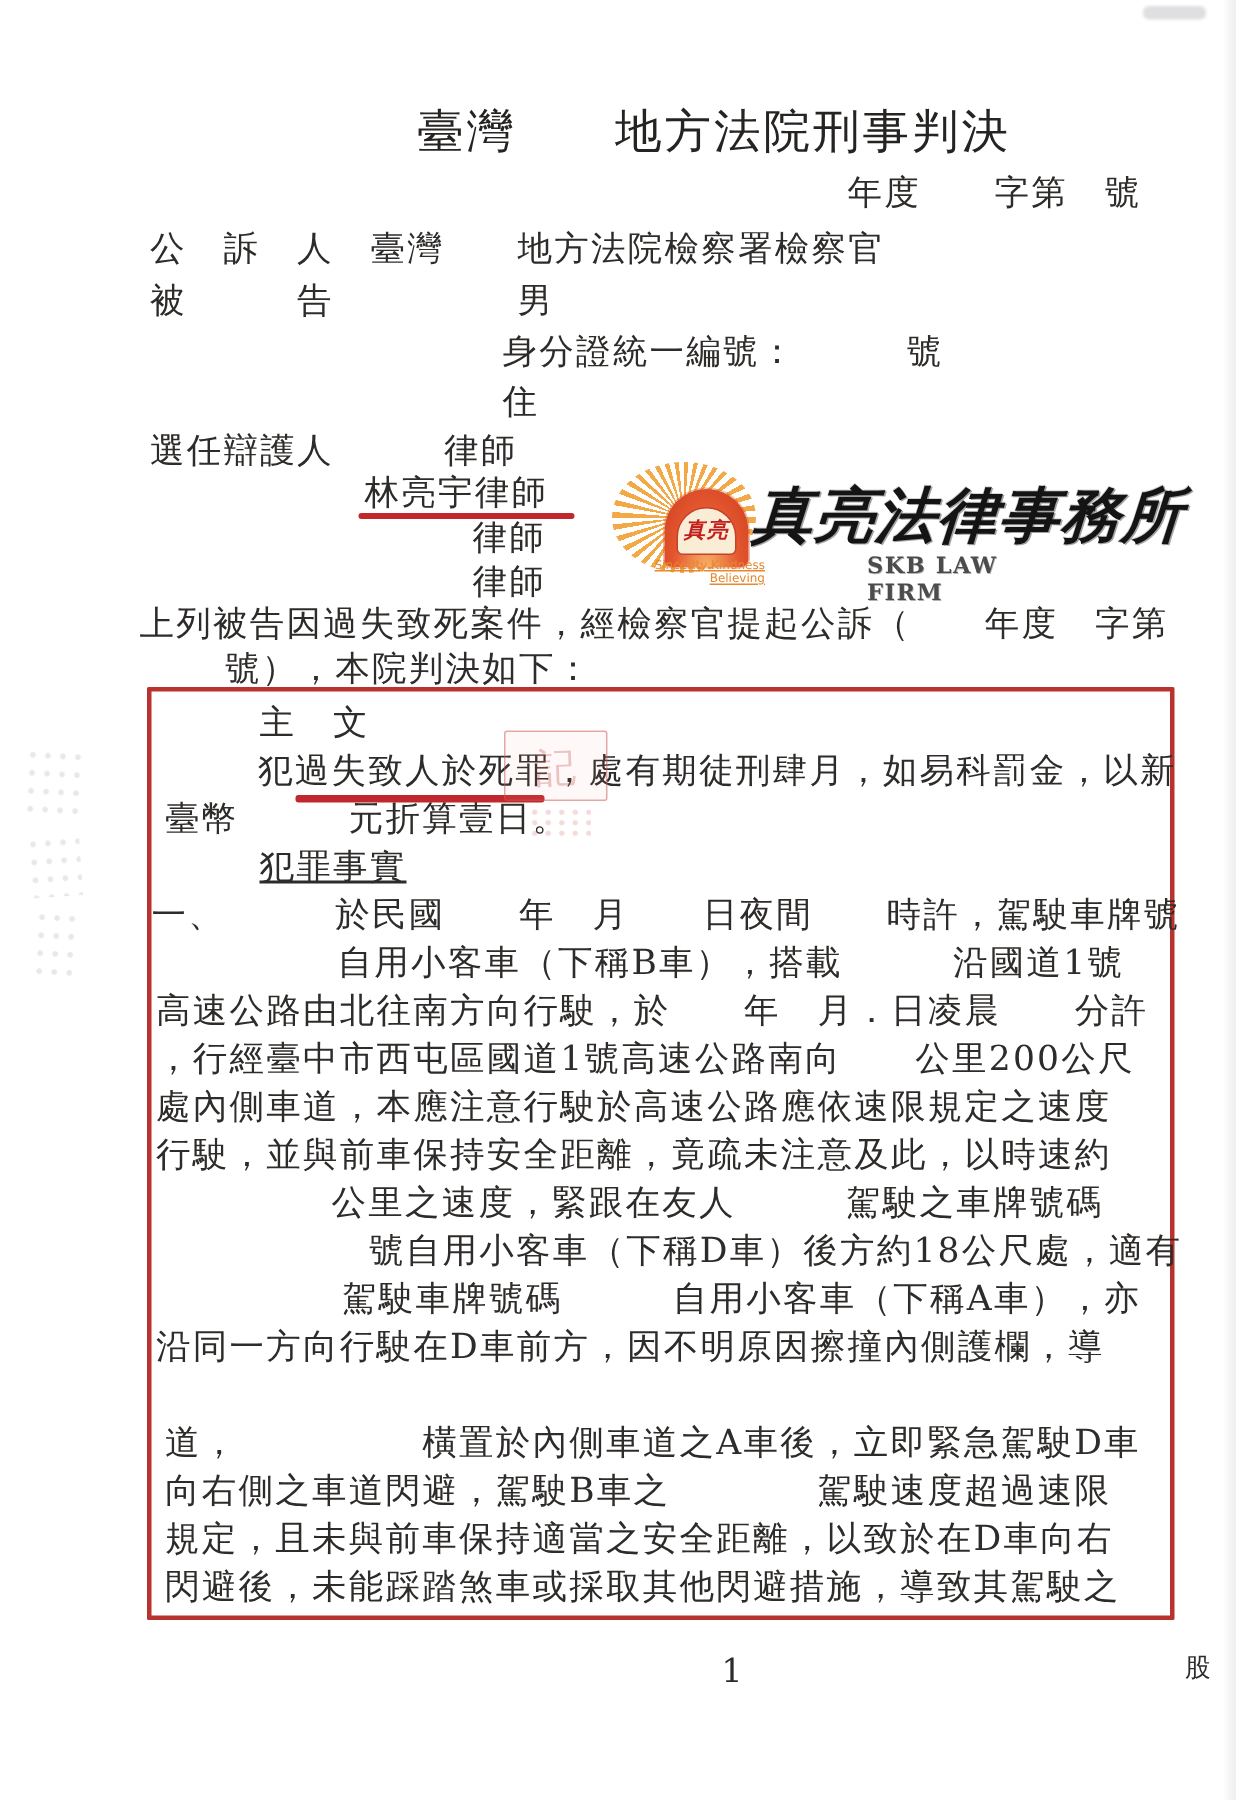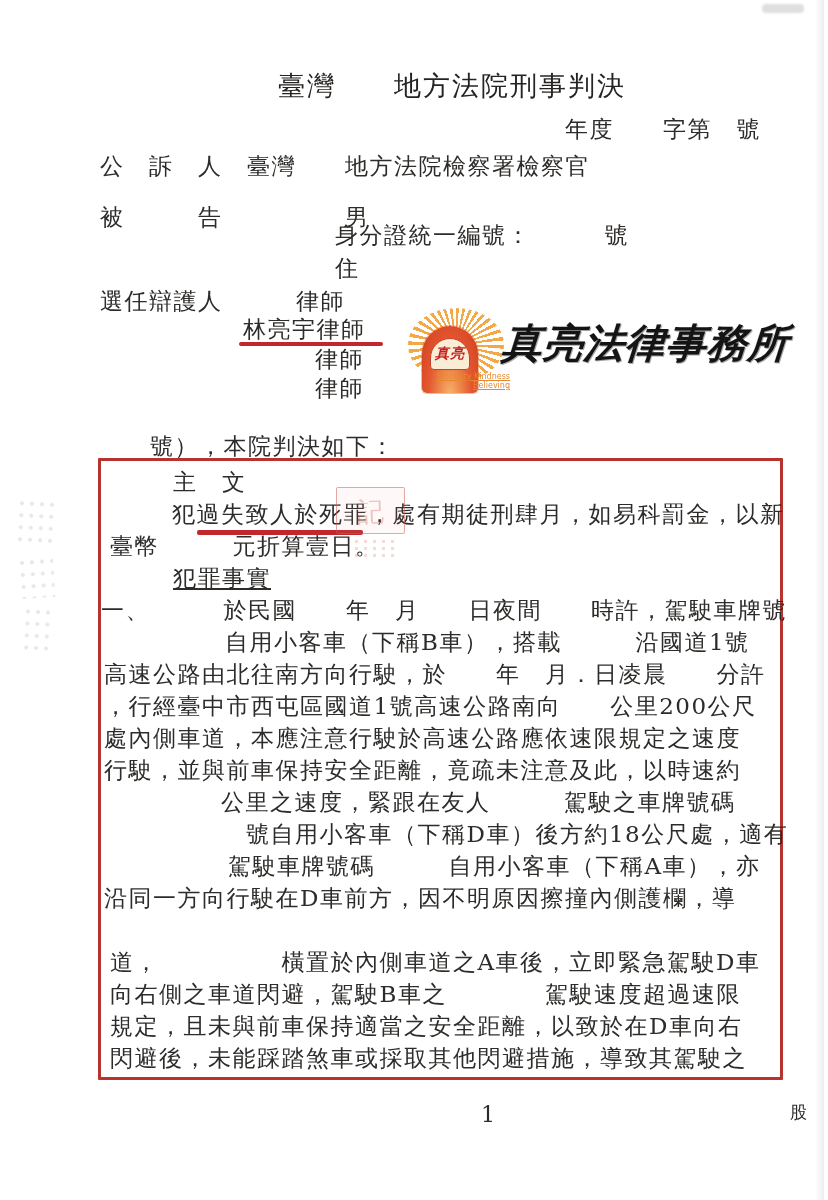--- a/index.html
+++ b/index.html
@@ -8,21 +8,21 @@
     position:relative; width:828px; height:1200px;
     background:#ffffff; overflow:hidden;
     font-family:"DejaVu Serif","Liberation Serif",serif;
     color:#2e2c2a;
   }
   .line {
     position:absolute; white-space:pre;
     font-size:23px; letter-spacing:1.5px; line-height:1.2;
     color:#2e2c2a;
   }
-  .title-line { font-size:27px; letter-spacing:2px; color:#262422; }
+  .title-line { font-size:31px; letter-spacing:2px; color:#262422; }
   .red-underline {
     position:absolute; height:4px; background:#c0282d; border-radius:2px;
   }
   .judgment-box {
     position:absolute; left:98px; top:458px; width:685px; height:622px;
     border:3px solid #b8332e; border-radius:1px;
   }
   .stamp {
     position:absolute; left:336px; top:487px; width:69px; height:47px;
     border:1.5px solid rgba(205,85,80,.5);
@@ -41,21 +41,21 @@
   
   .logo { position:absolute; left:406px; top:308px; width:310px; height:86px; }
   .sun { position:absolute; left:0; top:0; width:100px; height:80px; }
   .rays {
     position:absolute; left:2px; top:0; width:96px; height:74px;
     border-radius:50%;
     background:repeating-conic-gradient(#f2a43c 0deg 4.5deg, rgba(255,255,255,0) 4.5deg 10deg);
     opacity:.95;
   }
   .arch {
-    position:absolute; left:16px; top:18px; width:56px; height:67px;
+    position:absolute; left:37px; top:18px; width:56px; height:52px;
     border-radius:28px 28px 5px 5px;
     background:radial-gradient(ellipse at 50% 105%, #f7b469 0%, #e4572f 55%, #cf3d1f 100%);
     box-shadow:0 0 0 1px rgba(210,90,40,.4);
   }
   .arch-inner {
     position:absolute; left:8px; top:12px; width:40px; height:32px;
     border-radius:20px 20px 4px 4px;
     background:#f9edd6; border:1px solid #c9402a;
     display:flex; align-items:center; justify-content:center;
   }
@@ -95,42 +95,44 @@
 </style>
 </head>
 <body>
 
 <div class="page">
 
   <div class="line title-line" style="left:278px; top:70px;">臺灣　　地方法院刑事判決</div>
   <div class="line" style="left:565px; top:116px;">年度　　字第　號</div>
 
   <div class="line" style="left:100px; top:153px;">公　訴　人　臺灣　　地方法院檢察署檢察官</div>
-  <div class="line" style="left:100px; top:188px;margin-top:16px;">被　　　告　　　　　男</div>
+  <div class="line" style="left:100px; top:188px;">被　　　告　　　　　男</div>
   <div class="line" style="left:335px; top:222px;">身分證統一編號：　　　號</div>
   <div class="line" style="left:335px; top:255px;">住</div>
   <div class="line" style="left:100px; top:288px;">選任辯護人　　　律師</div>
   <div class="line" style="left:243px; top:316px;">林亮宇律師</div>
   <div class="red-underline" style="left:239px; top:342px; width:144px;"></div>
   <div class="line" style="left:315px; top:346px;">律師</div>
   <div class="line" style="left:315px; top:375px;">律師</div>
 
   <div class="logo">
     <div class="sun">
       <div class="rays"></div>
       <div class="arch">
         <div class="arch-inner">
           <span class="seal-zh">真亮</span>
         </div>
       </div>
     </div>
     <div class="tagline">Sincerity Kindness Believing</div>
     <div class="firm-zh">真亮法律事務所</div>
+    <div class="firm-en">SKB LAW FIRM</div>
   </div>
 
+  <div class="line" style="left:93px; top:403px;">上列被告因過失致死案件，經檢察官提起公訴（　　年度　字第</div>
   <div class="line" style="left:150px; top:433px;">號），本院判決如下：</div>
 
   <div class="judgment-box"></div>
 
   <div class="line" style="left:173px; top:469px;">主　文</div>
   <div class="line" style="left:172px; top:501px;">犯過失致人於死罪，處有期徒刑肆月，如易科罰金，以新</div>
   <div class="line" style="left:110px; top:533px;">臺幣　　　元折算壹日。</div>
   <div class="line" style="left:173px; top:565px;text-decoration:underline;">犯罪事實</div>
   <div class="line" style="left:101px; top:597px;">一、　　　於民國　　年　月　　日夜間　　時許，駕駛車牌號</div>
   <div class="line" style="left:225px; top:629px;">自用小客車（下稱B車），搭載　　　沿國道1號</div>

